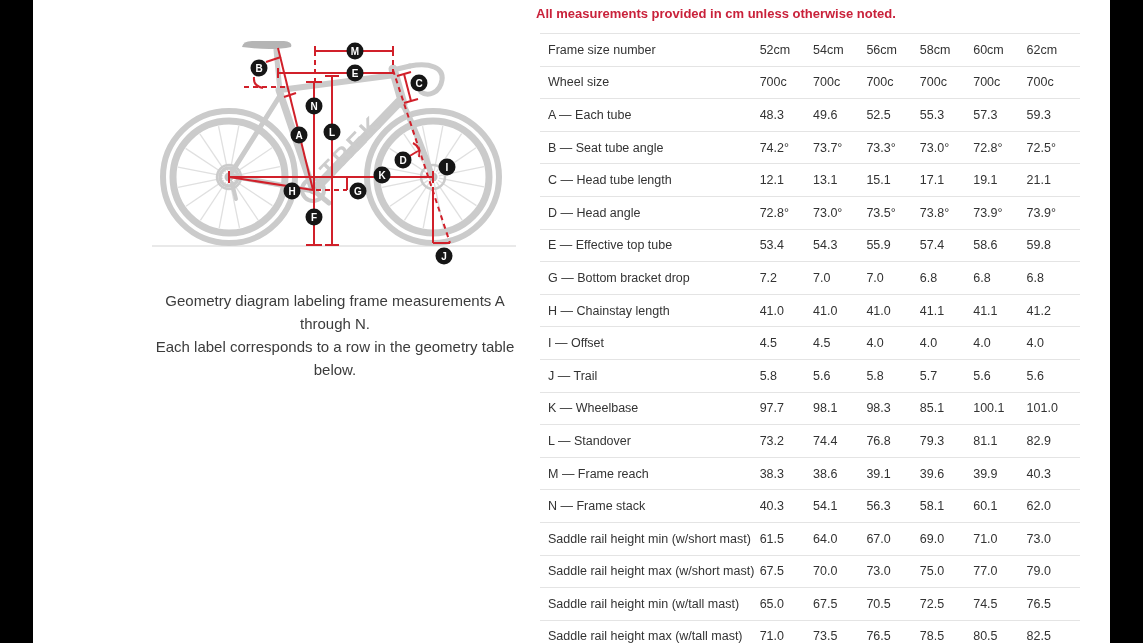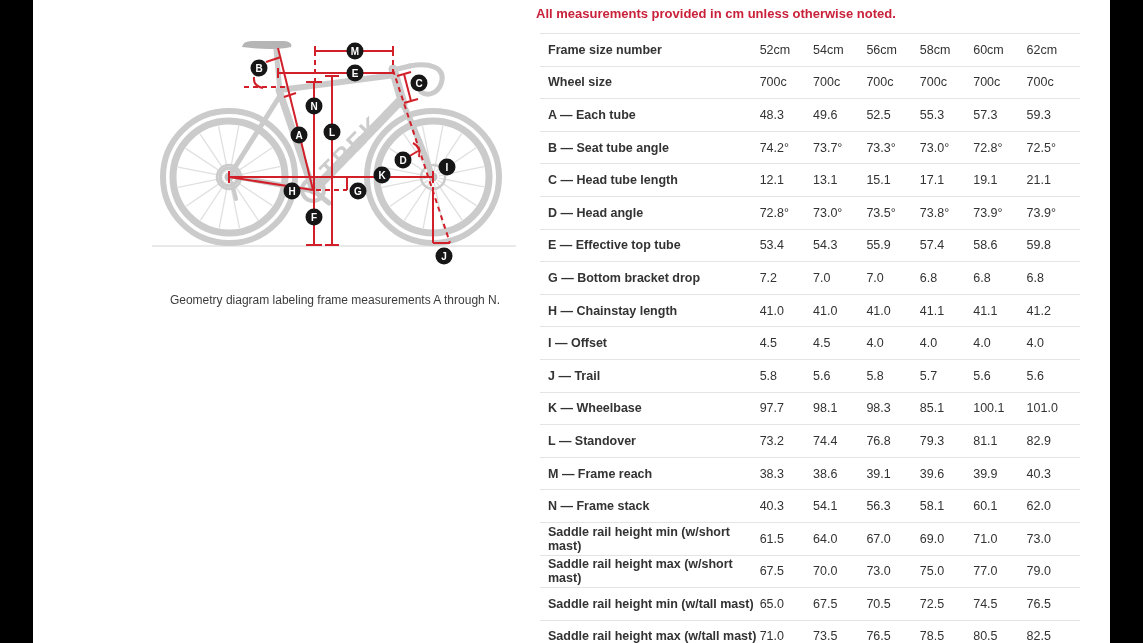--- a/index.html
+++ b/index.html
@@ -10,27 +10,27 @@
   #strip-right{left:1110px;width:33px;}
 
   
   #diagram-svg{position:absolute;left:148px;top:24px;}
   .bike{stroke:#cbcbcb;fill:none;stroke-linecap:round;}
   .spokes line{stroke:#e0e0e0;stroke-width:1.3;}
   .ml{stroke:var(--red);stroke-width:2;fill:none;stroke-linecap:butt;}
   .mld{stroke:var(--red);stroke-width:2;fill:none;stroke-dasharray:5 4;}
   .badge-letter{fill:#ffffff;font-family:"Liberation Sans",sans-serif;font-size:10px;font-weight:bold;text-anchor:middle;}
   #caption{position:absolute;left:140px;top:289px;width:390px;text-align:center;
-           font-size:12px;line-height:23px;color:#3c3c3c;}
+           font-size:15px;line-height:23px;color:#3c3c3c;}
 
   
   #geo-note{position:absolute;left:536px;top:6px;font-size:13px;font-weight:600;color:var(--note-red);}
   #geo-table{position:absolute;left:540px;top:33px;width:540px;}
   .trow{display:flex;align-items:center;height:32.6px;border-top:1px solid #e4e4e4;box-sizing:border-box;}
-  .tlabel{width:220px;padding-left:8px;font-size:12.5px;font-weight:700;color:var(--text);}
+  .tlabel{width:220px;padding-left:8px;font-size:12.5px;font-weight:400;color:var(--text);}
   .tcell{width:55.5px;font-size:12.5px;font-weight:400;color:var(--text);}
 </style>
 </head>
 <body>
 
 <div id="screen">
 
   <svg id="diagram-svg" width="380" height="252" viewBox="148 24 380 252">
 
     <line x1="152" y1="246" x2="516" y2="246" stroke="#e2e2e2" stroke-width="1.5"></line>
@@ -184,20 +184,21 @@
         <text x="332" y="135.5" class="badge-letter">L</text>
         <circle cx="355" cy="51" r="8.5" fill="#161616"></circle>
         <text x="355" y="54.5" class="badge-letter">M</text>
         <circle cx="314" cy="106" r="8.5" fill="#161616"></circle>
         <text x="314" y="109.5" class="badge-letter">N</text>
       </g>
   </svg>
 
   <div id="caption">
     <div>Geometry diagram labeling frame measurements A through N.</div>
+    <div>Each label corresponds to a row in the geometry table below.</div>
   </div>
 
   <div id="geo-note">All measurements provided in cm unless otherwise noted.</div>
 
   <div id="geo-table">
       <div class="trow">
         <div class="tlabel">Frame size number</div>
         <div class="tcell">52cm</div>
         <div class="tcell">54cm</div>
         <div class="tcell">56cm</div>

